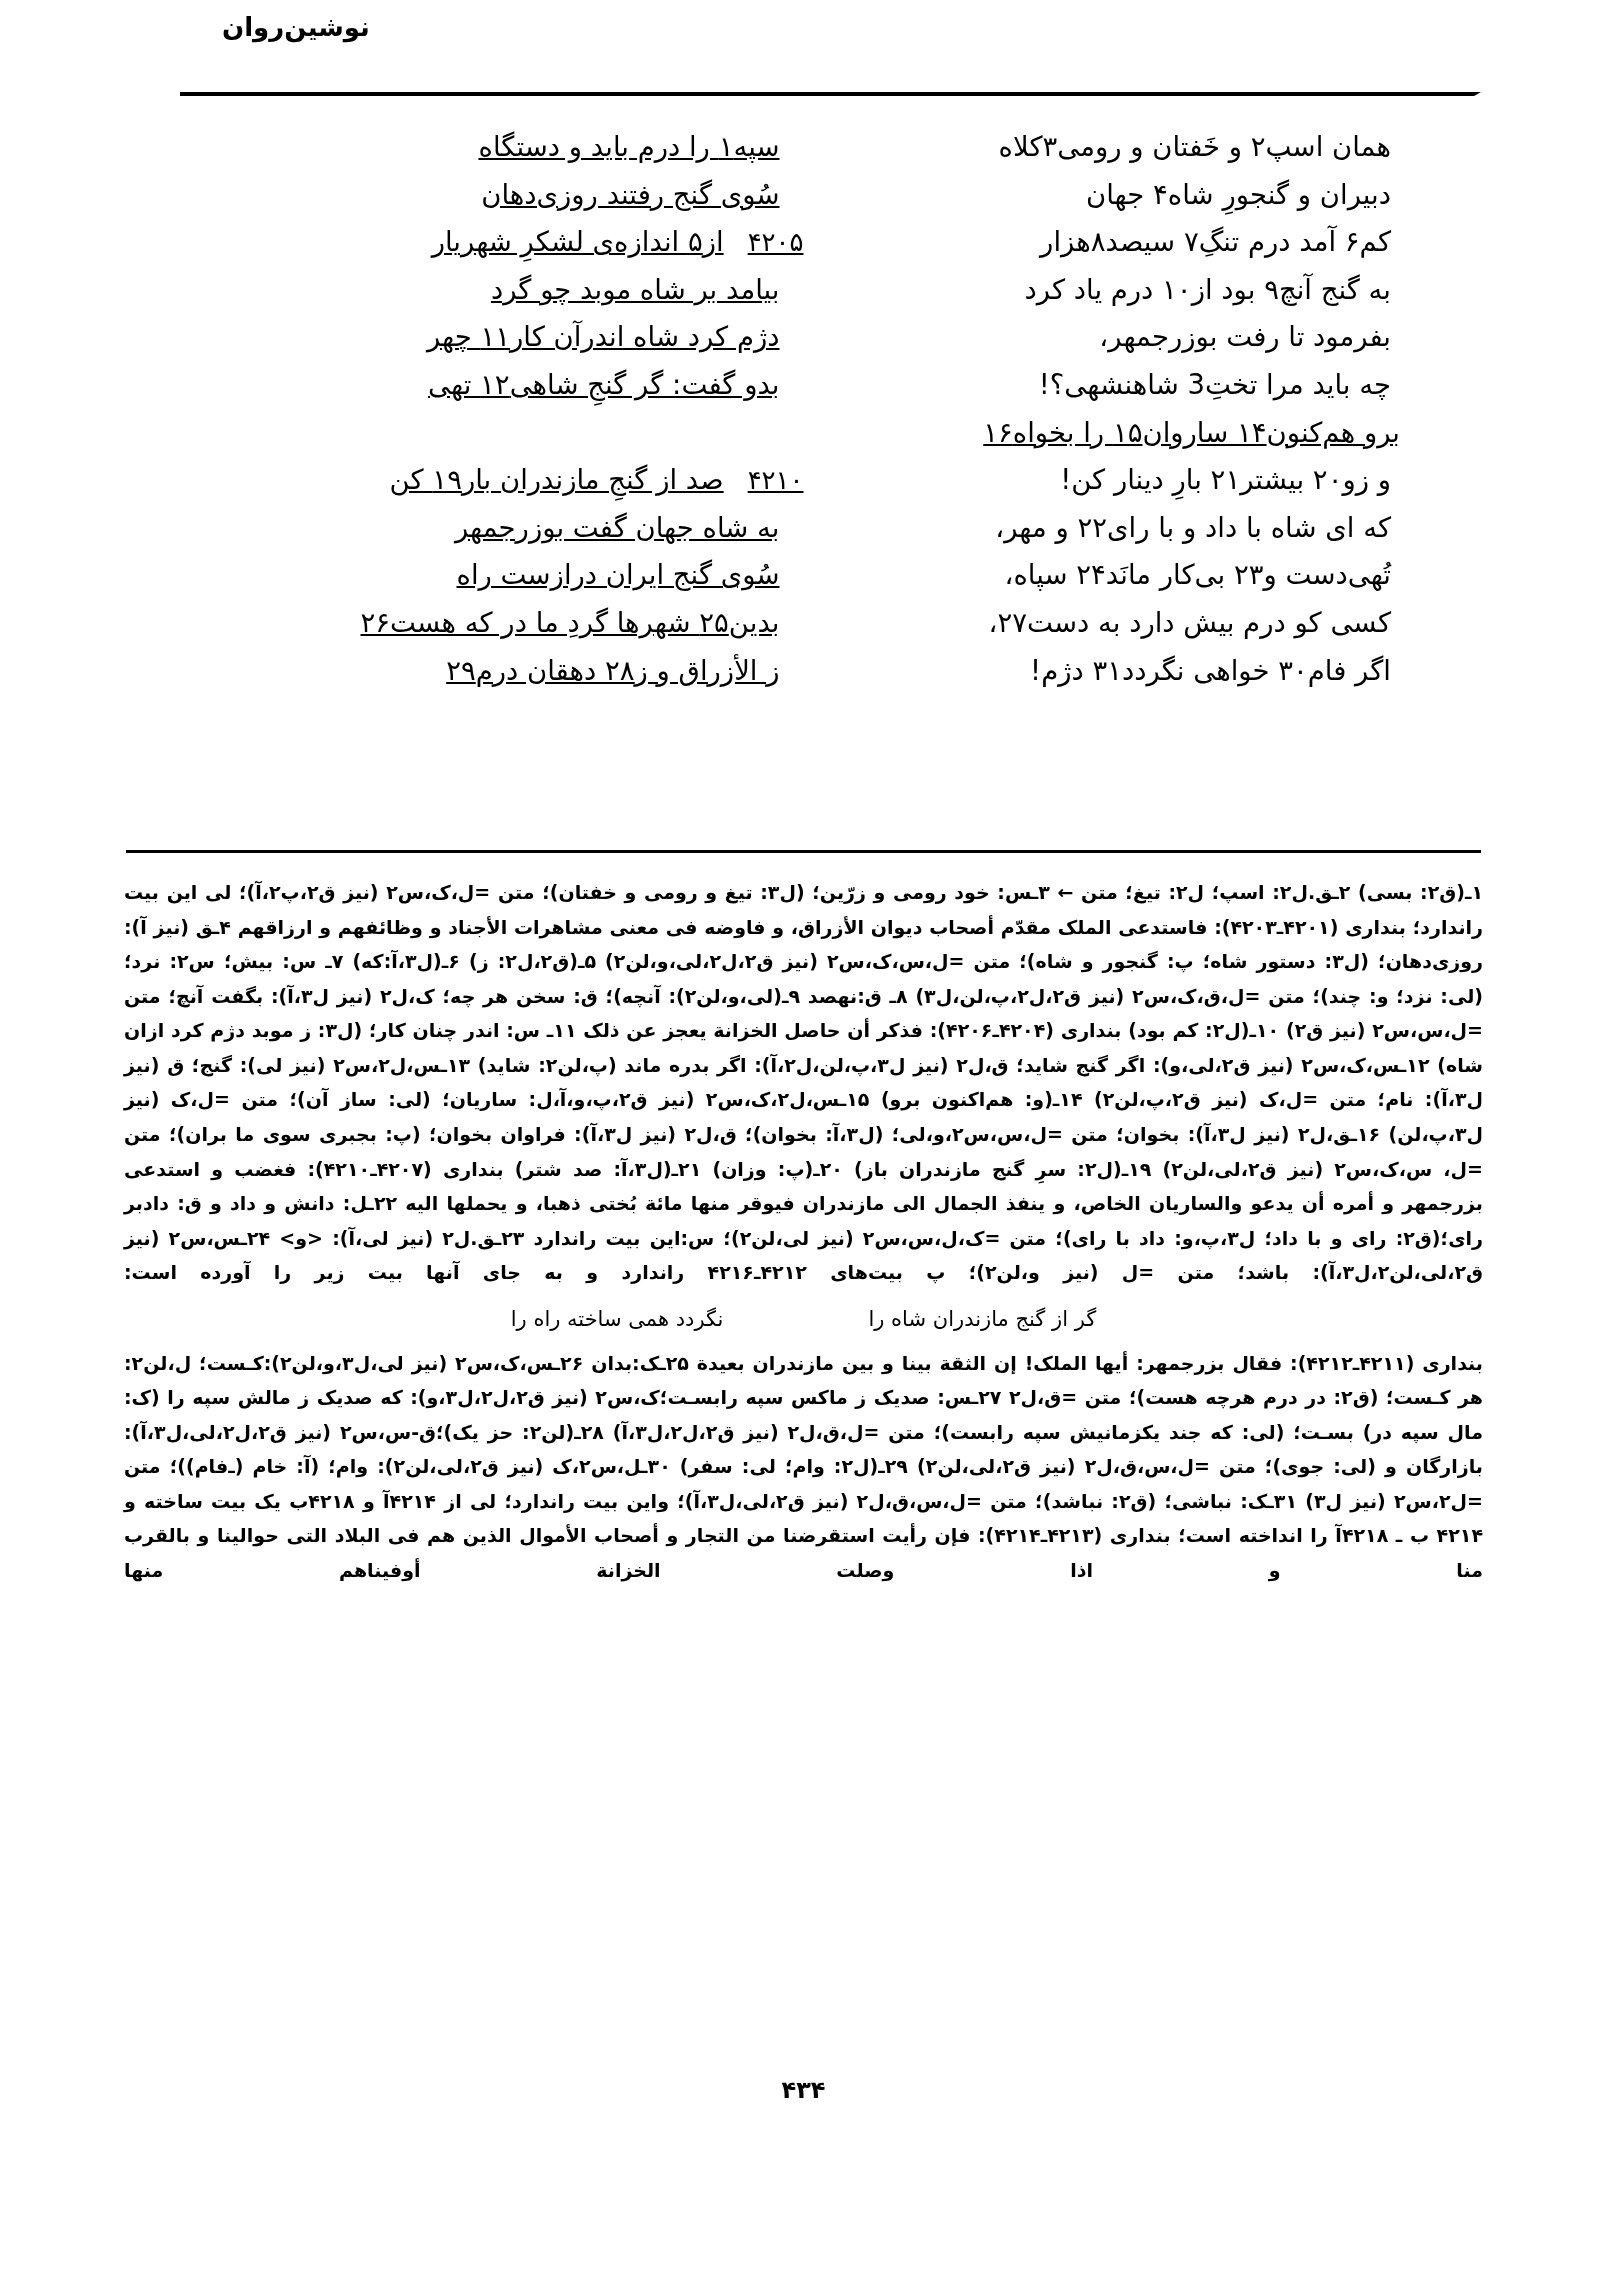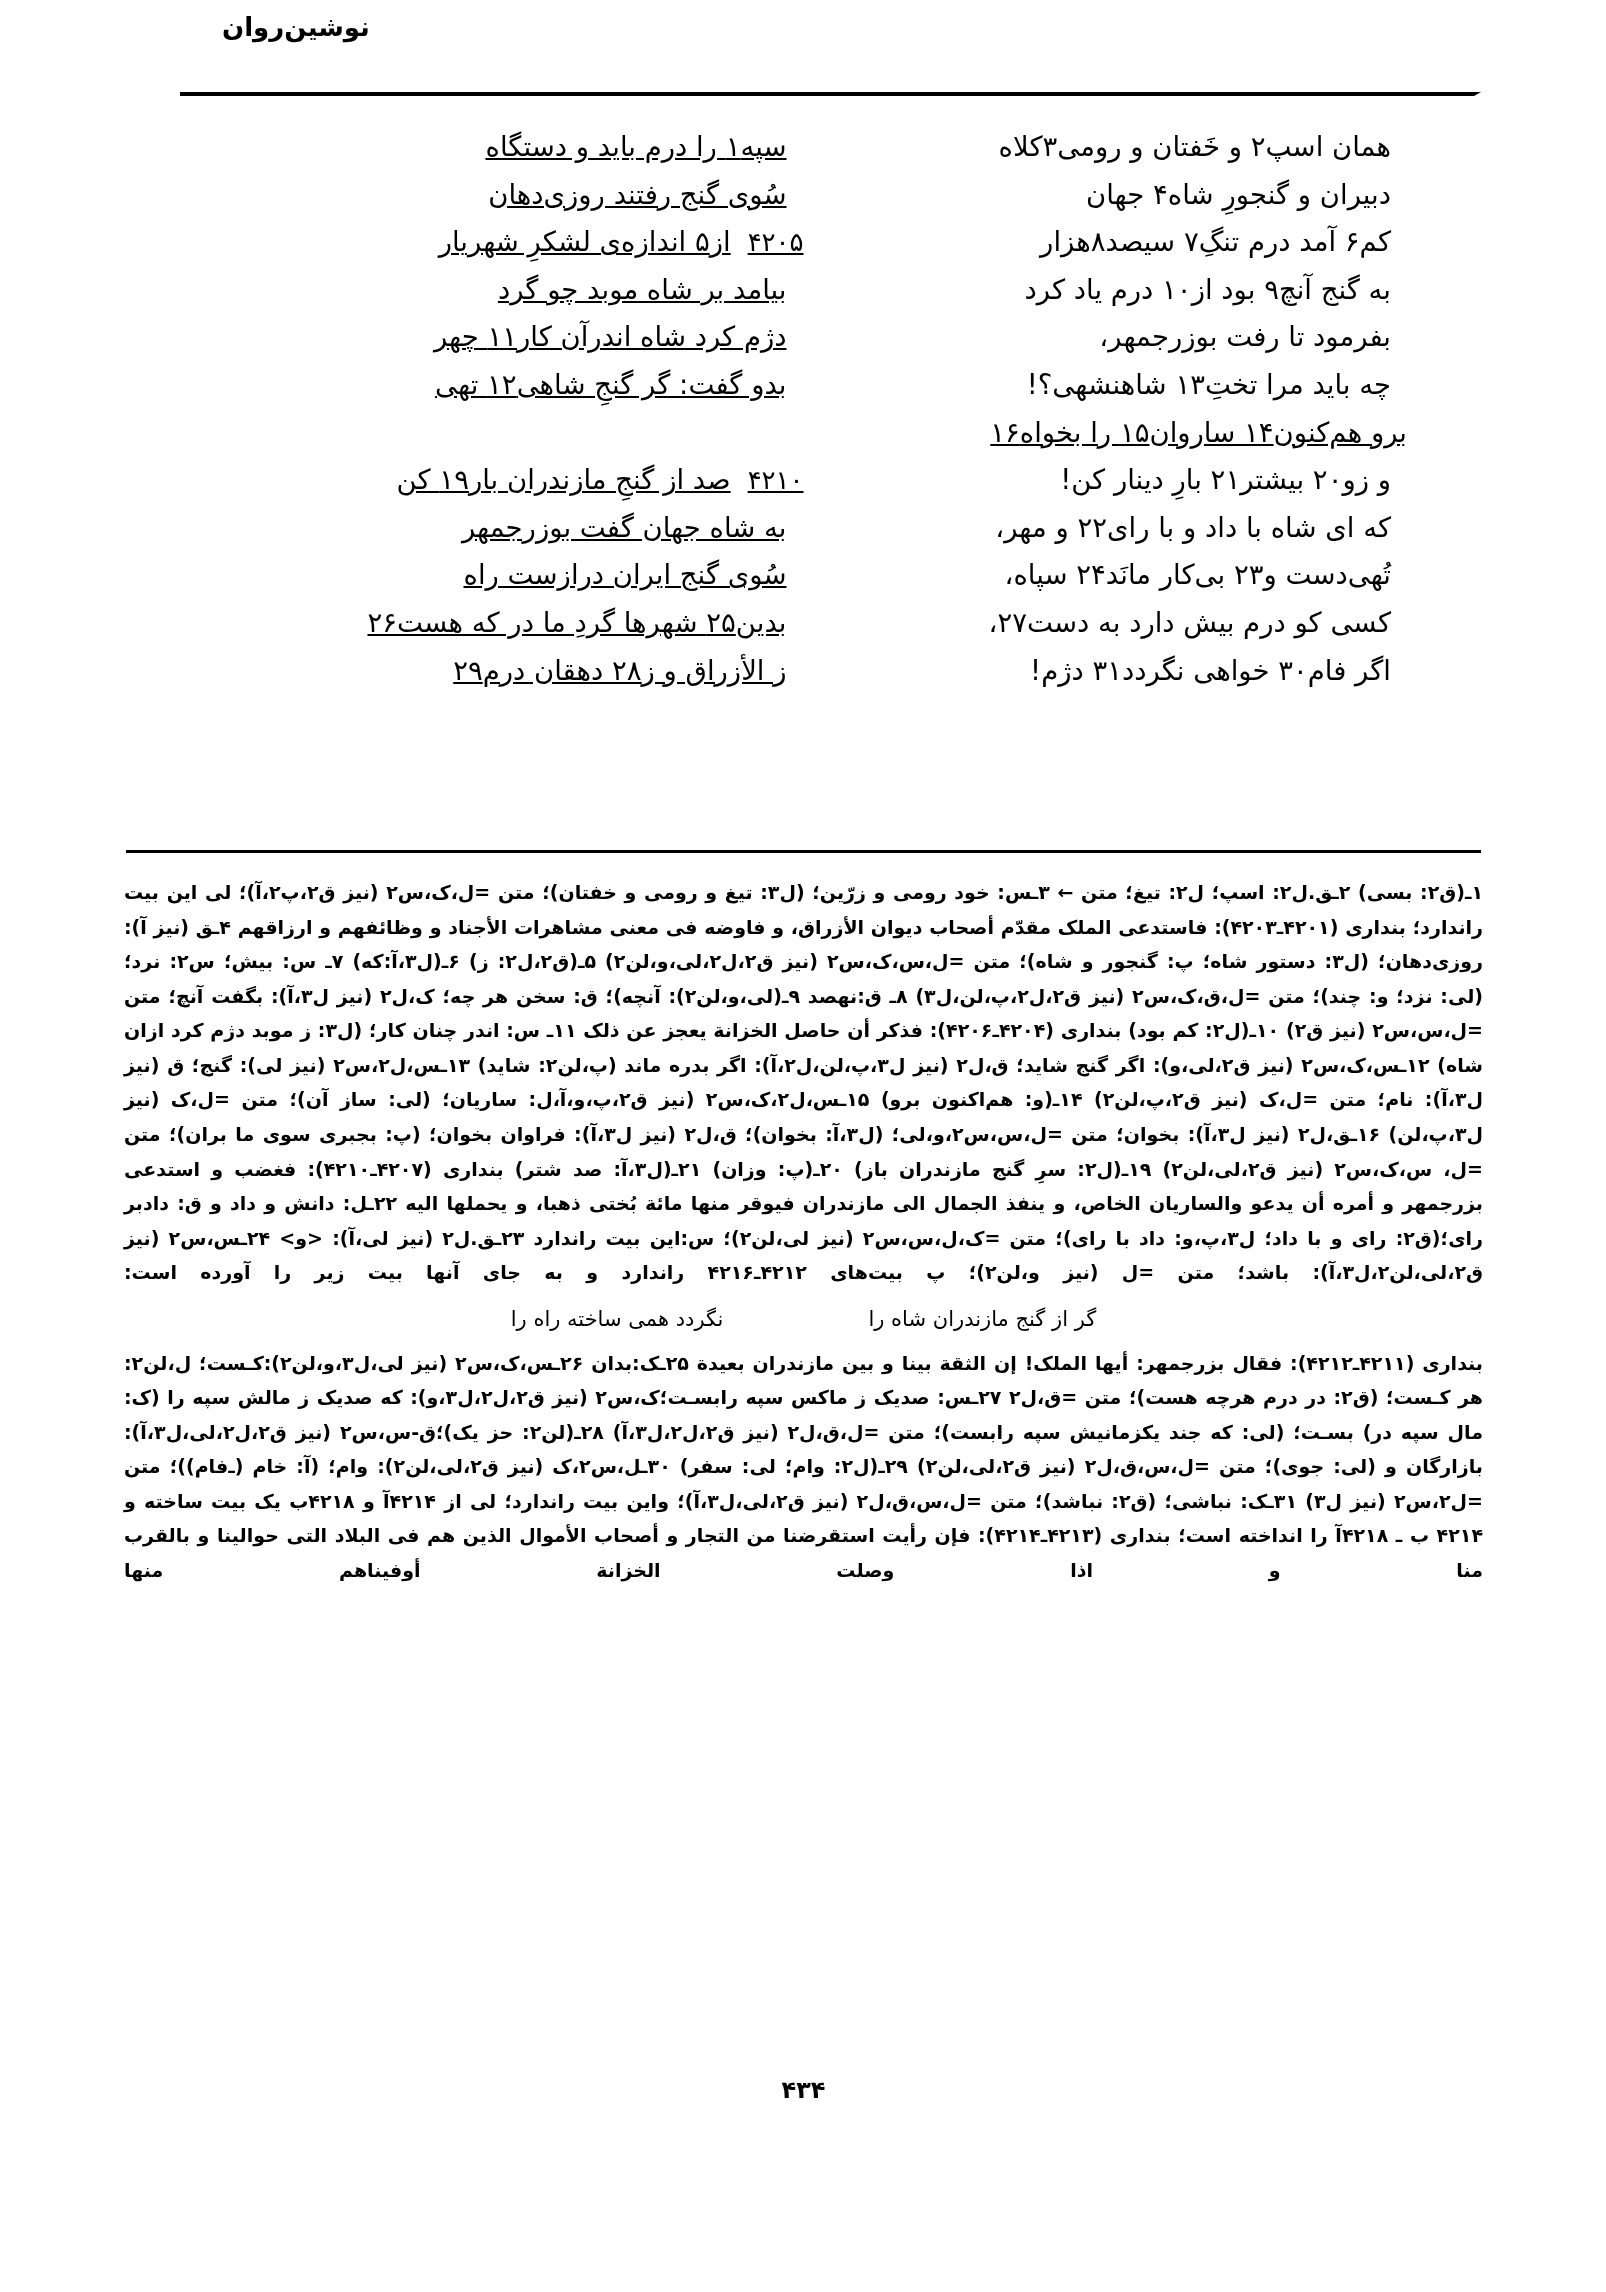--- a/index.html
+++ b/index.html
@@ -83,21 +83,21 @@
     font-size: 27.5px;
     line-height: 1.52;
     white-space: nowrap;
     position: relative;
   }
   .hem-right { padding-left: 29px; padding-right: 0px; text-decoration: underline; }
   .hem-left  { padding-left: 0px;  padding-right: 33px; }
 
   .vnum {
     font-size: 26px;
-    margin-left: 17px;
+    margin-left: 24px;
   }
 
   
   .apparatus-rule {
     position: absolute;
     top: 850px;
     right: 126px;
     left: 126px;
     height: 2.9px;
     background: #000;
@@ -173,21 +173,21 @@
       <div class="hemistich hem-left"><span>به گنج آنچ۹ بود از۱۰ درم یاد کرد</span></div>
       <div class="hemistich hem-right"><span class="vnum"></span><span>بیامد بر شاه موبد چو گرد</span></div>
     </div>
 
     <div class="couplet">
       <div class="hemistich hem-left"><span>بفرمود تا رفت بوزرجمهر،</span></div>
       <div class="hemistich hem-right"><span class="vnum"></span><span>دژم کرد شاه اندرآن کار۱۱ چهر</span></div>
     </div>
 
     <div class="couplet">
-      <div class="hemistich hem-left"><span>چه باید مرا تختِ۱۳ شاهنشهی؟!</span></div>
+      <div class="hemistich hem-left"><span>چه باید مرا تختِ3 شاهنشهی؟!</span></div>
       <div class="hemistich hem-right"><span class="vnum"></span><span>بدو گفت: گر گنجِ شاهی۱۲ تهی</span></div>
     </div>
 
     <div class="couplet">
       <div class="hemistich hem-right"><span class="vnum"></span><span>برو هم‌کنون۱۴ ساروان۱۵ را بخواه۱۶</span></div>
     </div>
 
     <div class="couplet">
       <div class="hemistich hem-left"><span>و زو۲۰ بیشتر۲۱ بارِ دینار کن!</span></div>
       <div class="hemistich hem-right"><span class="vnum">۴۲۱۰</span><span>صد از گنجِ مازندران بار۱۹ کن</span></div>

